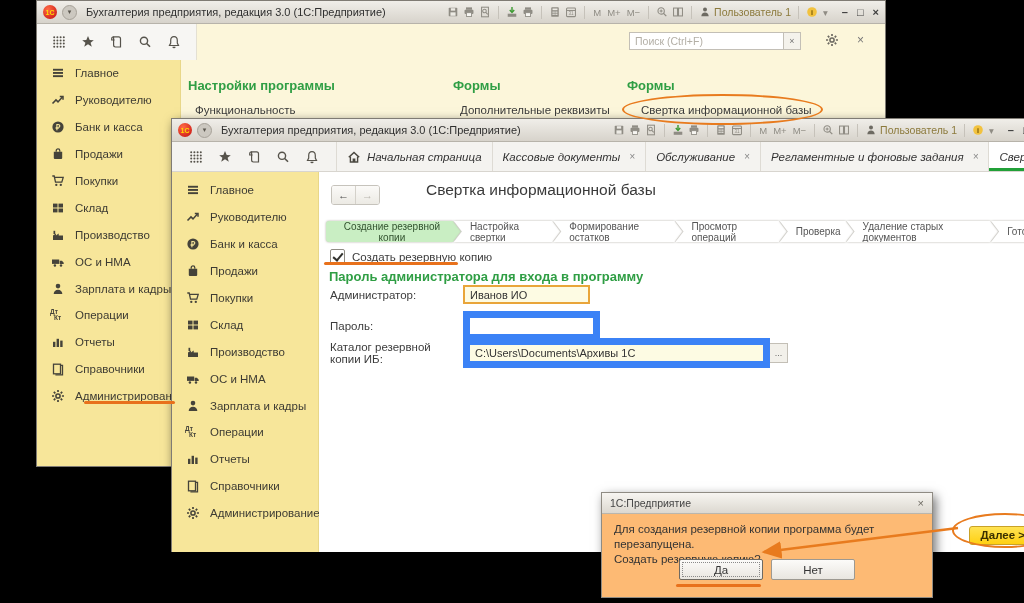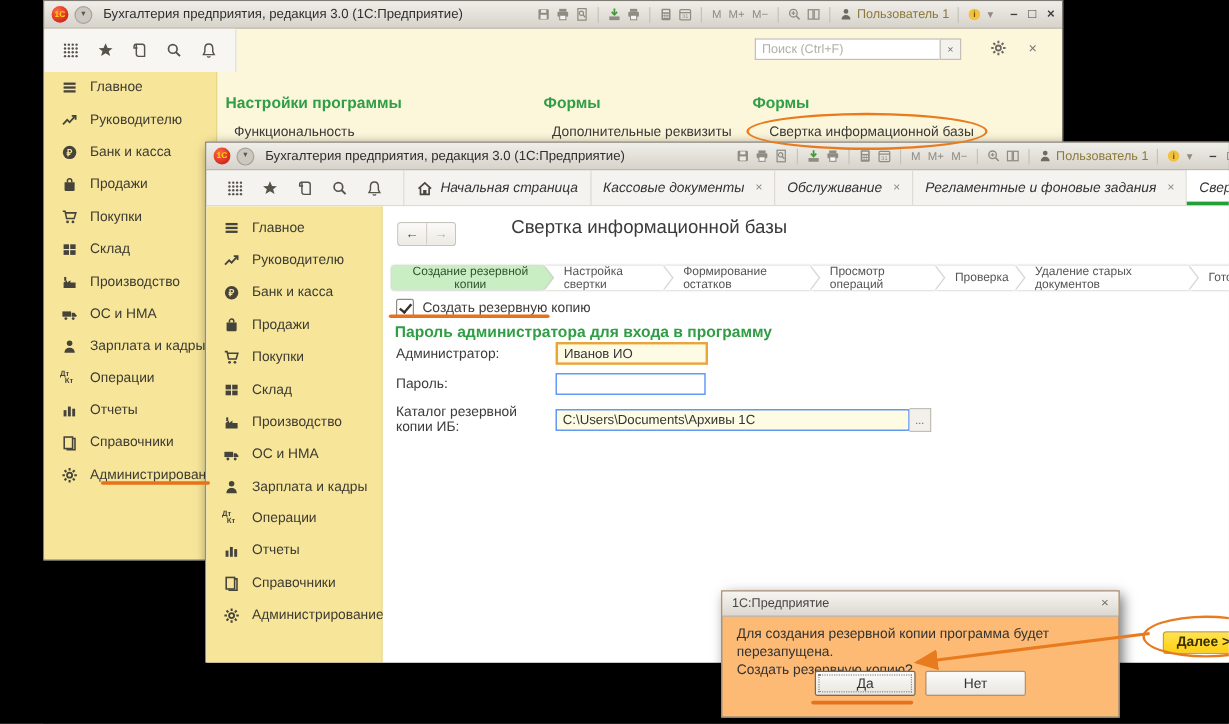--- a/index.html
+++ b/index.html
@@ -86,21 +86,21 @@
   .stepw:last-child .step { clip-path:polygon(0 0, 100% 0, 100% 100%, 0 100%, 8px 50%); border-radius:0 3px 3px 0; }
   .step.active { background:#c9eec3; color:#32522f;text-align:center; }
 
   .cb-row { position:absolute; left:11px; top:77px; display:flex; align-items:center; gap:7px; font-size:11.5px; }
   .cb-box { width:13px; height:13px; background:#fff; border:1px solid #8f8c84; border-radius:2px; position:relative; }
   .cb-check { position:absolute; left:3.5px; top:0.5px; width:4px; height:8px;
               border-right:2px solid #32322e; border-bottom:2px solid #32322e; transform:rotate(40deg); }
   .form-head { position:absolute; left:10px; top:97px; font-size:13px; font-weight:bold; color:#2f9e44; }
   .frow { position:absolute; left:11px; display:flex; align-items:center; font-size:11.5px; }
   .frow .flabel { width:133px; flex:0 0 auto; }
-  .finput { height:16px; border:1px solid #3b82f6; background:#fff; font-size:11px; padding:0 5px;
+  .finput { height:16px; border:7px solid #3b82f6; background:#fff; font-size:11px; padding:0 5px;
             color:#333; font-family:"Liberation Sans",sans-serif; }
   .finput.hl { border:2px solid #e9a53a; background:#fdfbe3; height:15px; }
   .finput.pale { background:#fdfbe3; }
   .dots-btn { width:17px; height:18px; border:1px solid #c3bfb6; border-left:none; background:#f2f0ea;
               font-size:9px; color:#666; display:flex; align-items:center; justify-content:center; }
   .next-btn { position:absolute; right:14px; bottom:7px; padding:2px 11px 3px; font-size:11.5px; font-weight:bold;
               color:#3a3000; background:linear-gradient(#ffe353,#ffd012); border:1px solid #c9a227; border-radius:3px; }
 
   
   .dialog { position:absolute; left:565px; top:492px; width:330px; height:104px; background:#fdba74;

